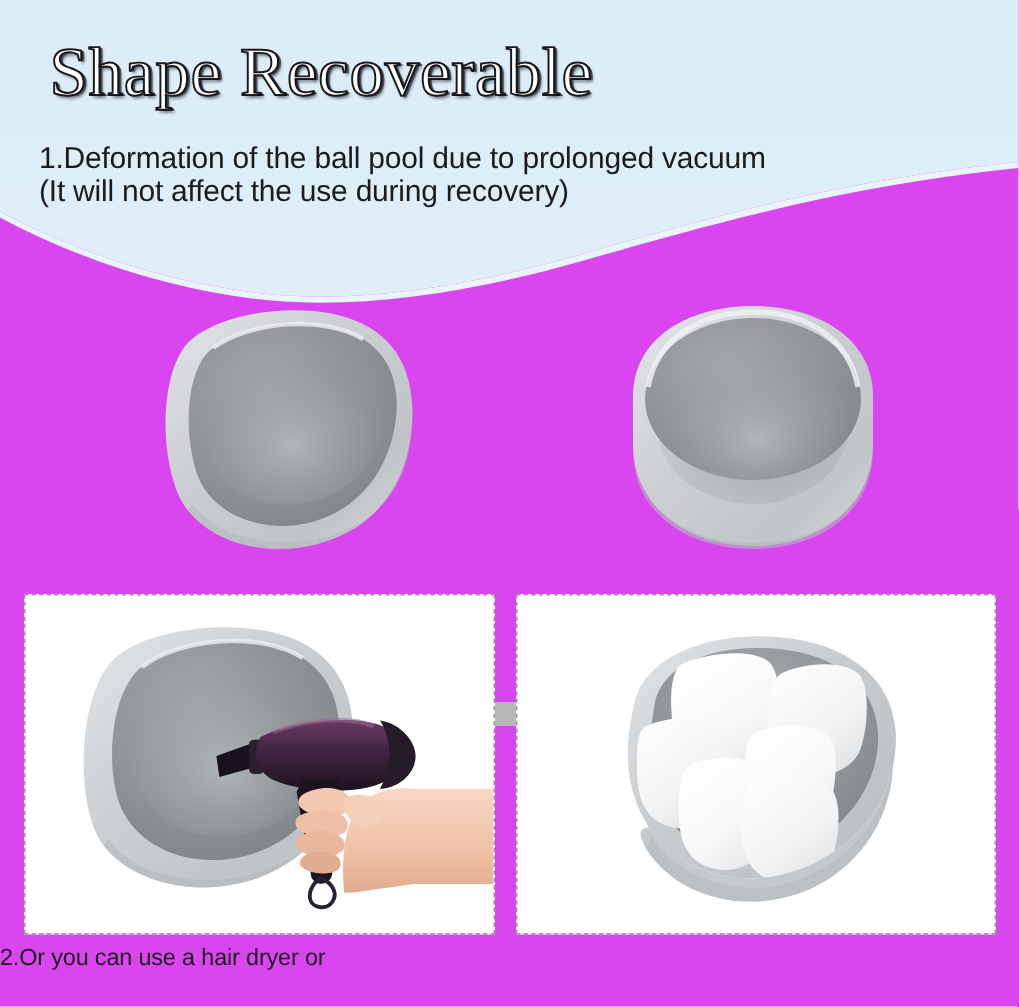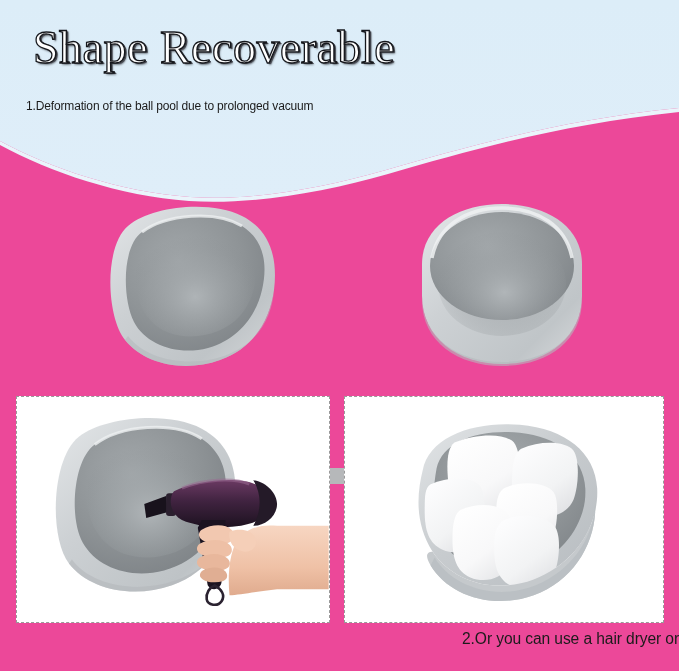--- a/index.html
+++ b/index.html
@@ -8,21 +8,21 @@
     background: #ffffff;
   }
   body {
     font-family: "Liberation Sans", sans-serif;
   }
   #page {
     position: relative;
     width: 679px;
     height: 671px;
     overflow: hidden;
-    background: #ec4899;
+    background: #d946ef;
   }
 
   
   #banner-bg {
     position: absolute;
     left: 0; top: 0;
     width: 679px;
     height: 215px;
     z-index: 0;
   }
@@ -46,21 +46,21 @@
     white-space: nowrap;
   }
 
   
   #intro {
     position: absolute;
     left: 26px;
     top: 96px;
     z-index: 3;
     width: 600px;
-    font-size: 12px;
+    font-size: 20px;
     line-height: 21.5px;
     color: #1b1b1b;
     letter-spacing: -0.15px;
   }
   #intro .line { display: block; white-space: nowrap; }
 
   
   #compare-row {
     position: absolute;
     left: 0;
@@ -96,21 +96,21 @@
   #panel-pillows   { left: 344px; width: 320px; }
   .panel-canvas { position: absolute; left: 0; top: 0; width: 100%; height: 100%; }
 
   
   #caption {
     position: absolute;
     left: 0;
     top: 628px;
     width: 679px;
     z-index: 3;
-    text-align: right;
+    text-align: left;
     font-size: 15.6px;
     line-height: 21px;
     color: #1b1b1b;
     letter-spacing: -0.1px;
   }
   #caption .line { display: block; }
 </style>
 </head>
 <body>
 
@@ -130,20 +130,21 @@
     <path d="M0,141 C50,168 120,192 190,197 C250,201 320,189 386,170
              C470,146 560,120 679,108 L679,112
              C562,124 472,150 388,174 C322,193 250,205 189,201
              C119,196 50,172 0,145 Z" fill="#eaf4fb"></path>
   </svg>
 
   <div id="headline">Shape Recoverable</div>
 
   <div id="intro">
     <span class="line">1.Deformation of the ball pool due to prolonged vacuum</span>
+    <span class="line">(It will not affect the use during recovery)</span>
   </div>
 
   <div id="compare-row">
 
     <div class="tub-wrap" id="tub-deformed-wrap">
       <svg viewBox="0 0 208 186" width="208" height="186">
         <defs>
           <linearGradient id="rimDefG" x1="0" y1="0" x2="1" y2="1">
             <stop offset="0%" stop-color="#e2e5e7"></stop>
             <stop offset="38%" stop-color="#ccd0d3"></stop>

